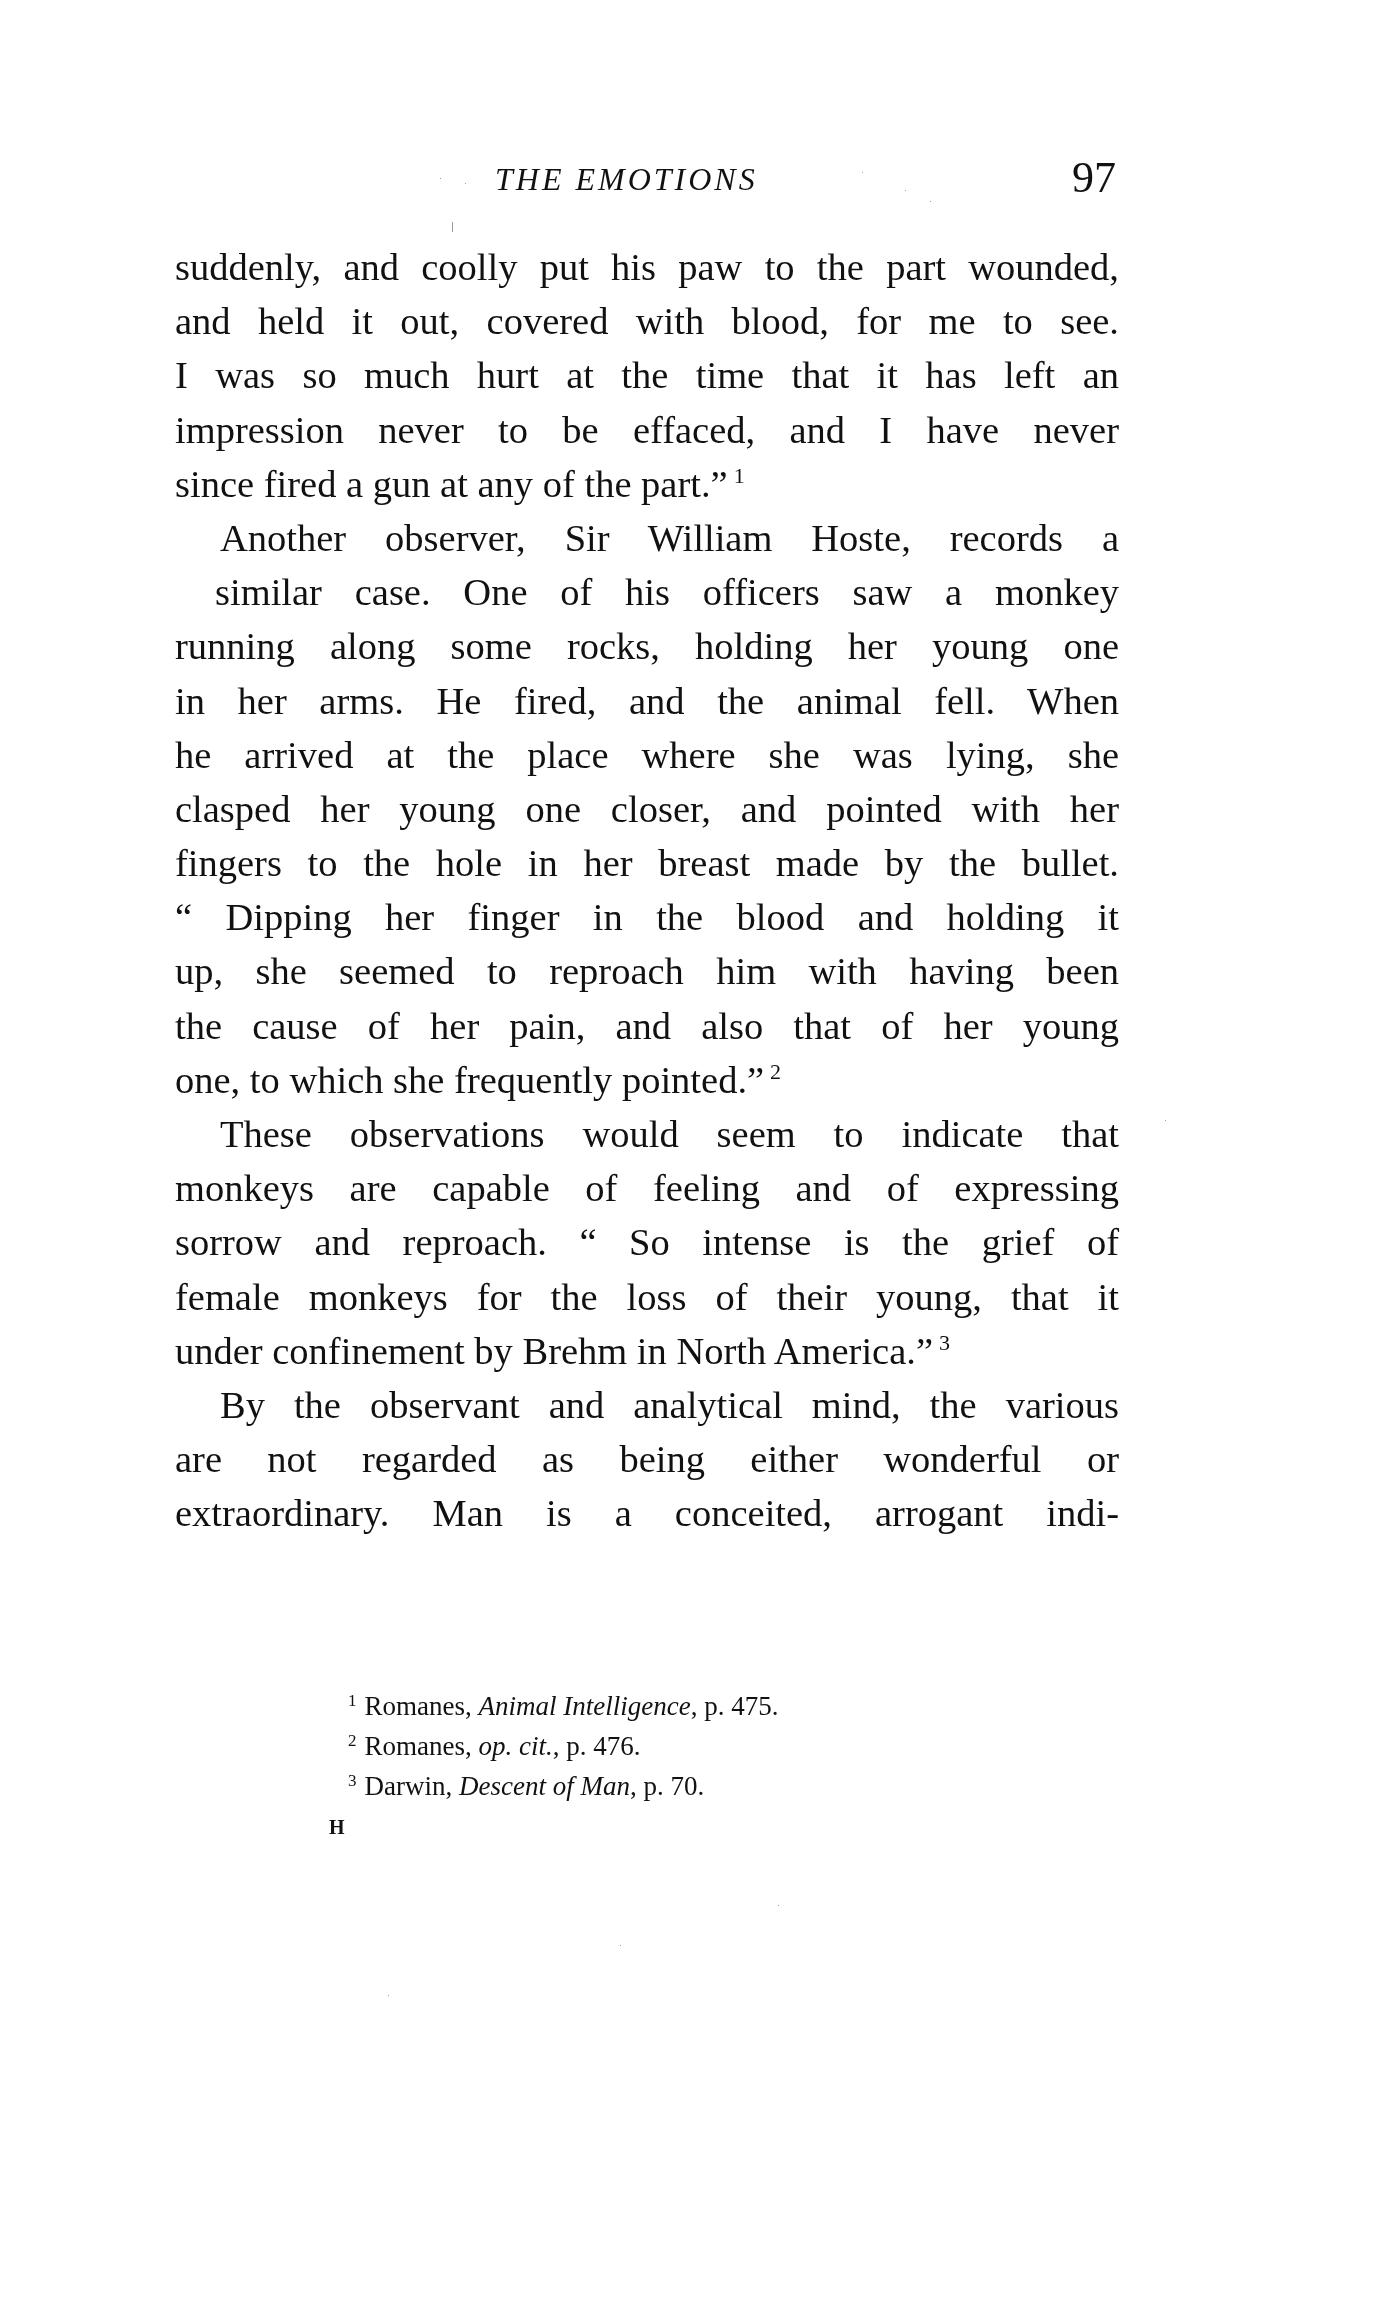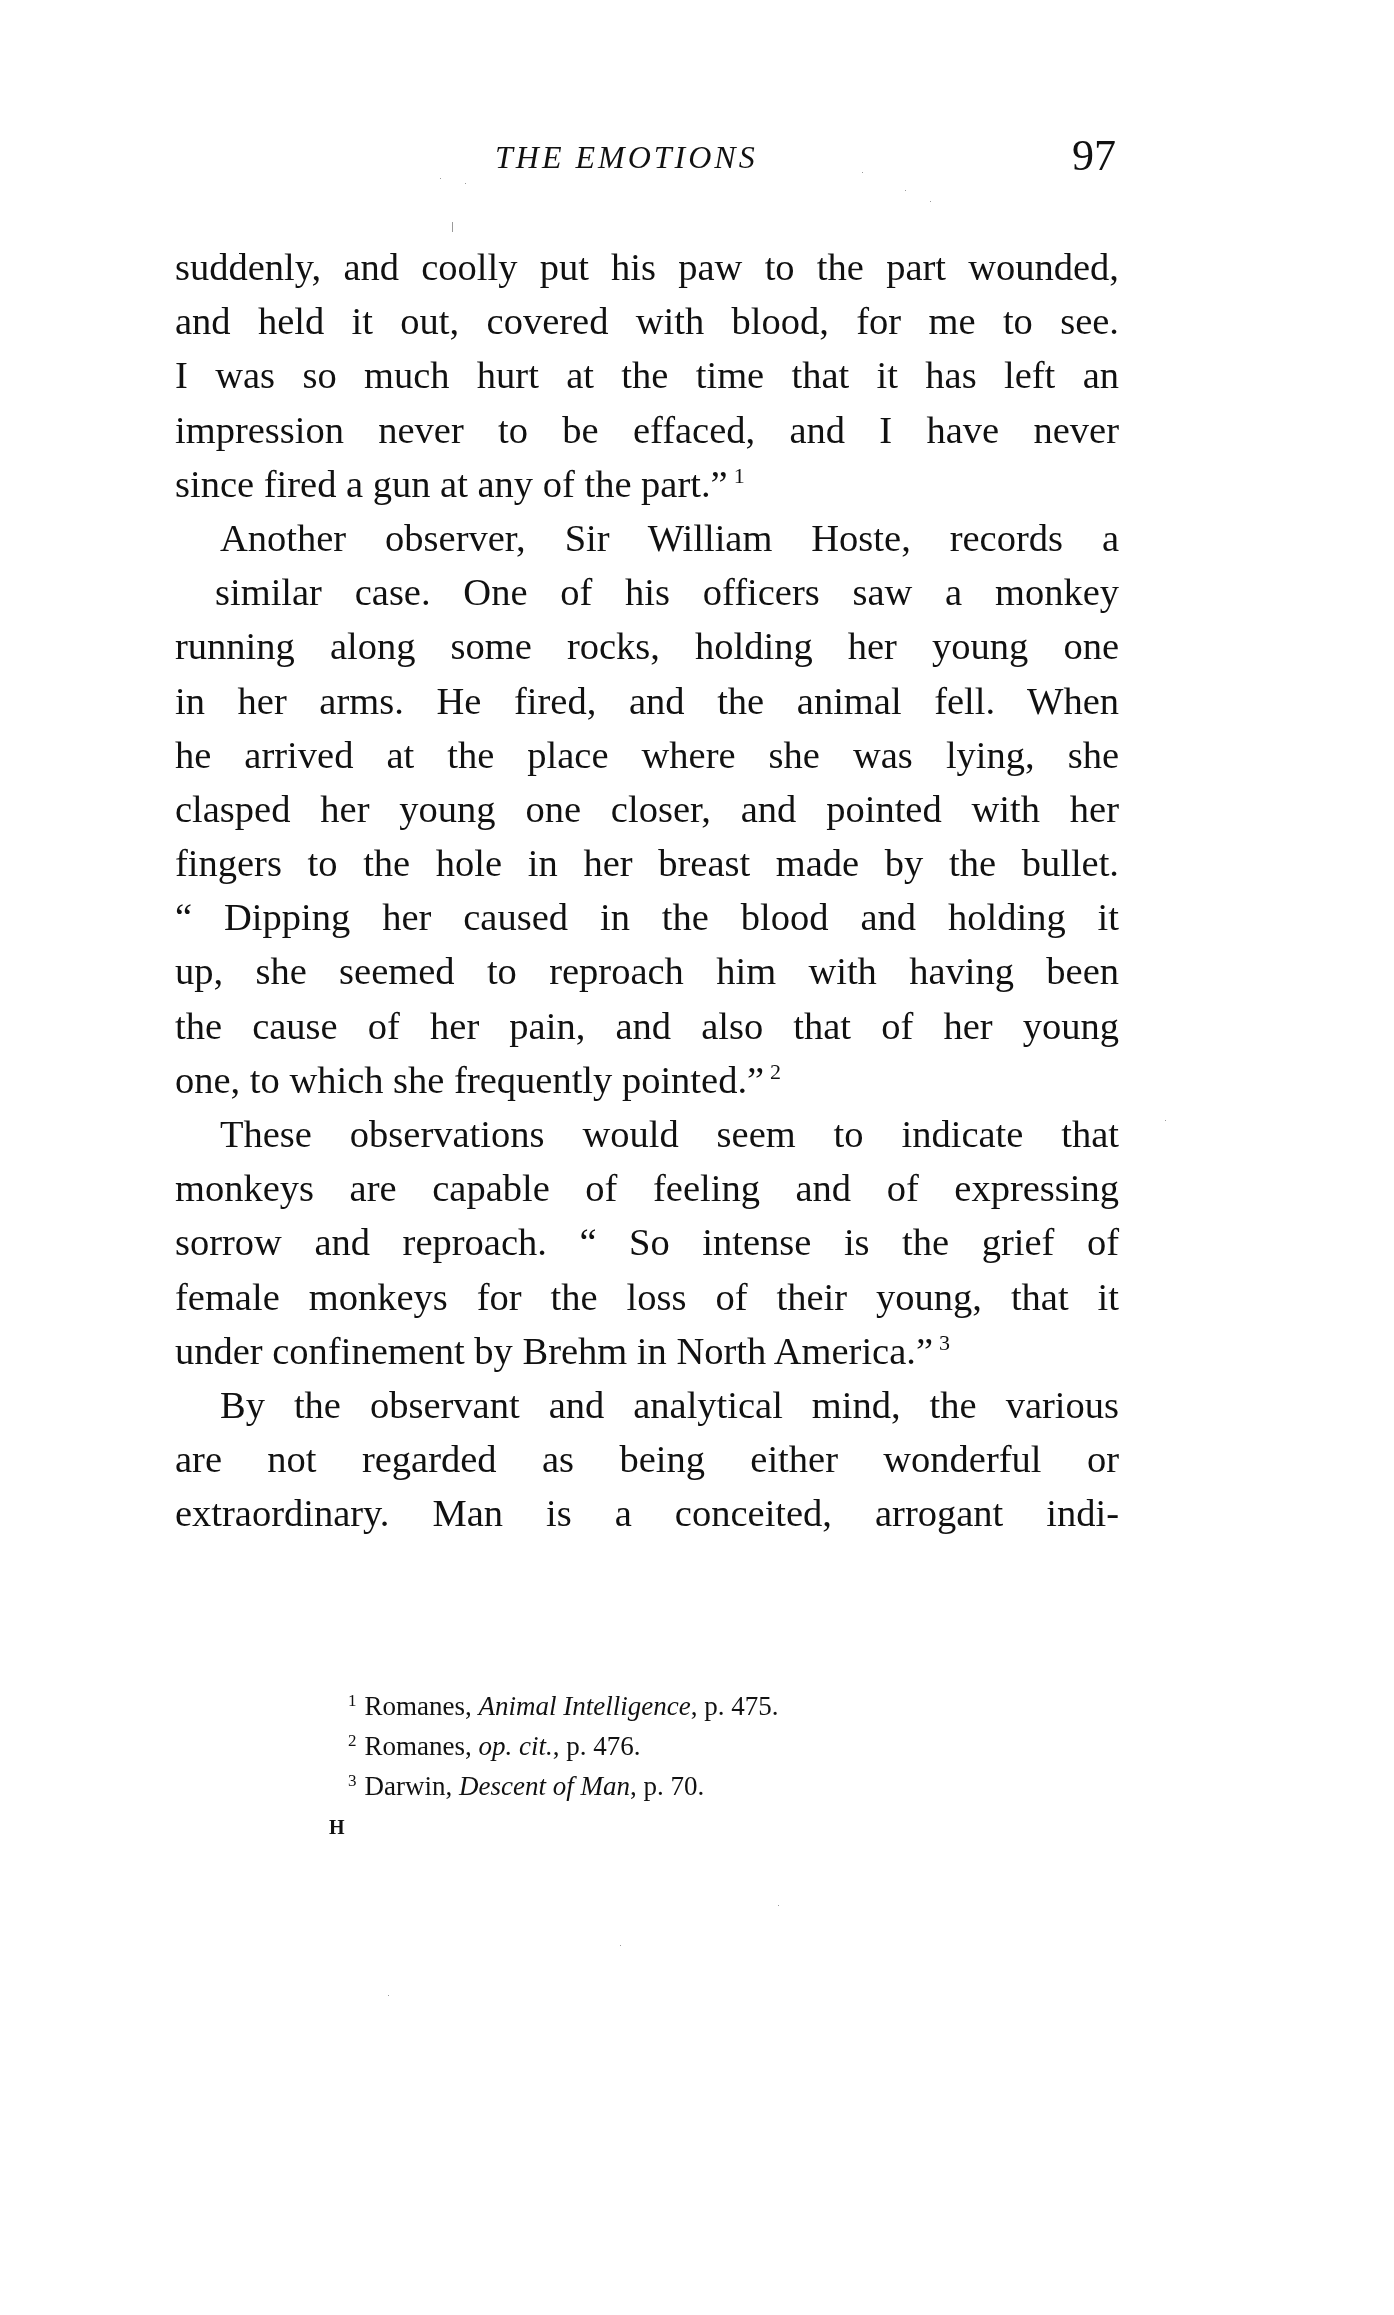--- a/index.html
+++ b/index.html
@@ -18,21 +18,21 @@
   .page {
     position: absolute;
     left: 0; top: 0;
     width: 1394px;
     height: 2315px;
     background: #ffffff;
   }
   .running-head {
     position: absolute;
     left: 0;
-    top: 132px;
+    top: 154px;
     width: 1294px;
     height: 50px;
   }
   .running-title {
     position: absolute;
     left: 495px;
     top: 5px;
     font-style: italic;
     font-size: 32px;
     letter-spacing: 3px;
@@ -128,21 +128,21 @@
     </div>
 
     <div>
       <span class="line indent" style="white-space: normal;">Another observer, Sir William Hoste, records a</span>
       <span class="line" style="white-space: normal; margin-left: 40px;">similar case. One of his officers saw a monkey</span>
       <span class="line" style="white-space: normal;">running along some rocks, holding her young one</span>
       <span class="line" style="white-space: normal;">in her arms. He fired, and the animal fell. When</span>
       <span class="line" style="white-space: normal;">he arrived at the place where she was lying, she</span>
       <span class="line" style="white-space: normal;">clasped her young one closer, and pointed with her</span>
       <span class="line" style="white-space: normal;">fingers to the hole in her breast made by the bullet.</span>
-      <span class="line" style="white-space: normal;">“ Dipping her caused in the blood and holding it</span>
+      <span class="line" style="white-space: normal;">“ Dipping her finger in the blood and holding it</span>
       <span class="line" style="white-space: normal;">up, she seemed to reproach him with having been</span>
       <span class="line" style="white-space: normal;">the cause of her pain, and also that of her young</span>
       <span class="line last"><span>one, to which she frequently pointed.”</span><sup class="fn-ref">2</sup></span>
     </div>
 
     <div>
       <span class="line indent" style="white-space: normal;">These observations would seem to indicate that</span>
       <span class="line" style="white-space: normal;">monkeys are capable of feeling and of expressing</span>
       <span class="line" style="white-space: normal;">sorrow and reproach. “ So intense is the grief of</span>
       <span class="line" style="white-space: normal;">female monkeys for the loss of their young, that it</span>

